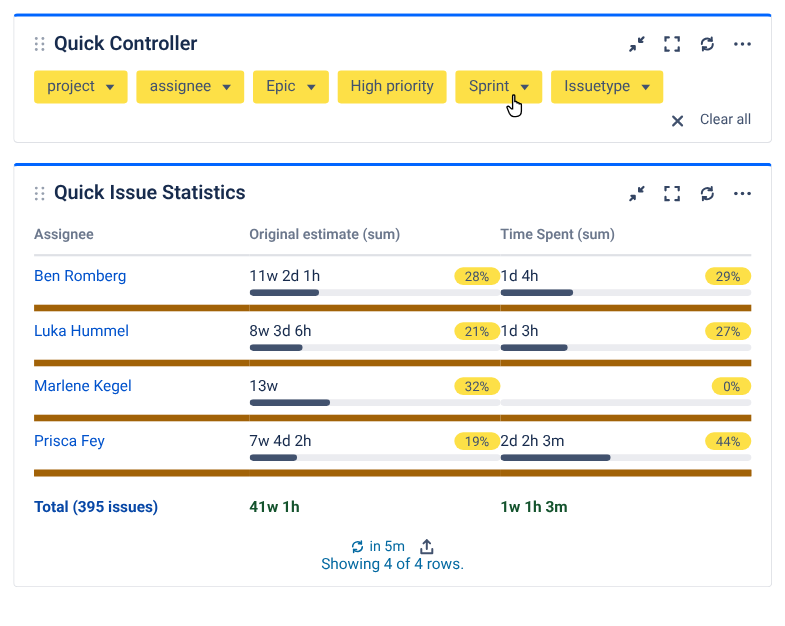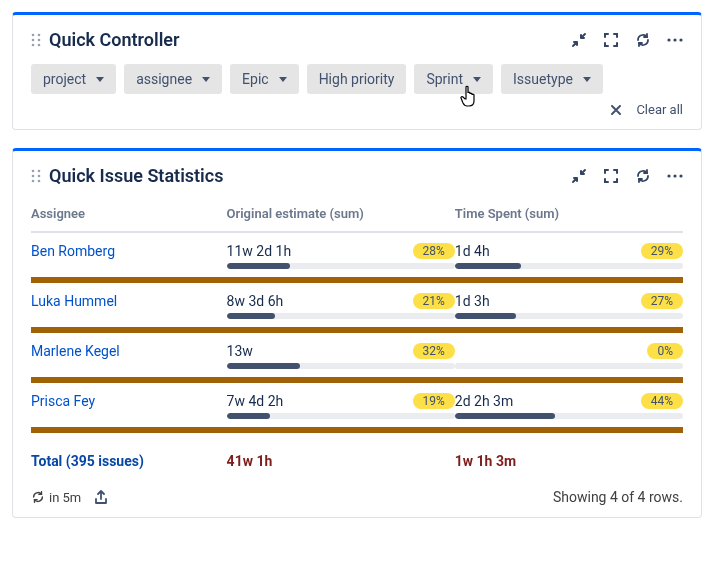--- a/index.html
+++ b/index.html
@@ -54,21 +54,21 @@
       color: #344563;
     }
     .icon-btn svg { display: block; }
     .filter-row {
       display: flex;
       flex-wrap: wrap;
       gap: 8px;
       margin-bottom: 8px;
     }
     .filter-chip {
-      background: #e5e5e5;
+      background: #fde047;
       color: #42526E;
       padding: 7px 12px;
       border-radius: 3px;
       font-size: 14px;
       display: flex;
       align-items: center;
       gap: 10px;
       cursor: pointer;
     }
     .filter-chip.no-arrow { gap: 0; }
@@ -152,28 +152,29 @@
       height: 100%;
       background: #42526E;
       border-radius: 3px;
     }
     .total-row td {
       border-bottom: none;
       padding-top: 20px;
       font-weight: 700;
       color: #0747A6;
     }
-    .total-row .total-val { color: #7f1d1d; }
+    .total-row .total-val { color: #14532d; }
     .card-footer {
       display: flex;
       justify-content: space-between;
       align-items: center;
       margin-top: 12px;
       font-size: 14px;
-      color: #404040;
+      color: #0369a1;
+      flex-direction: column;
     }
     .footer-left {
       display: flex;
       align-items: center;
       gap: 12px;
     }
     .refresh-in {
       display: flex;
       align-items: center;
       gap: 4px;

